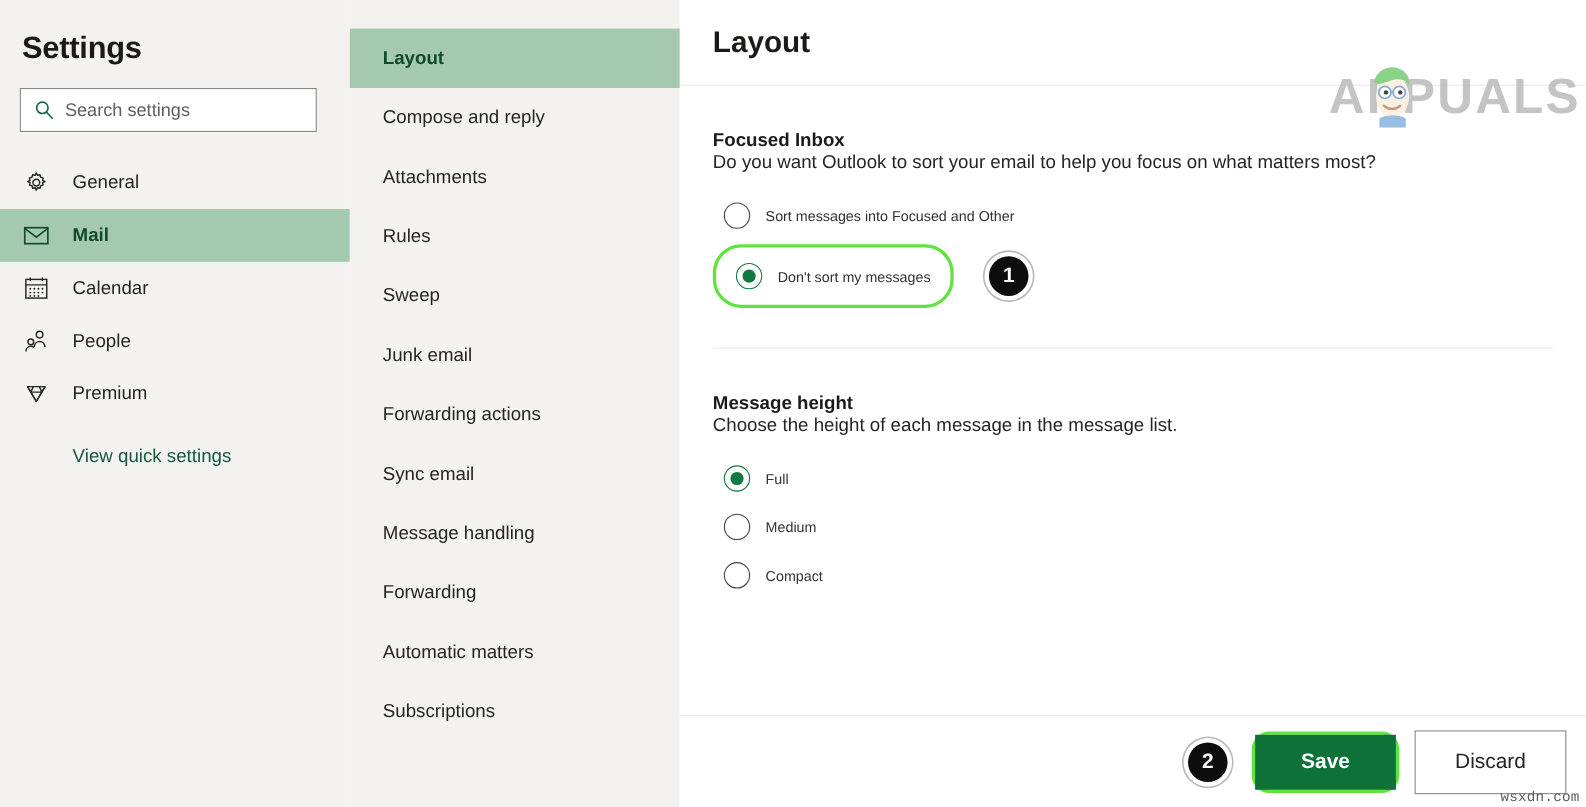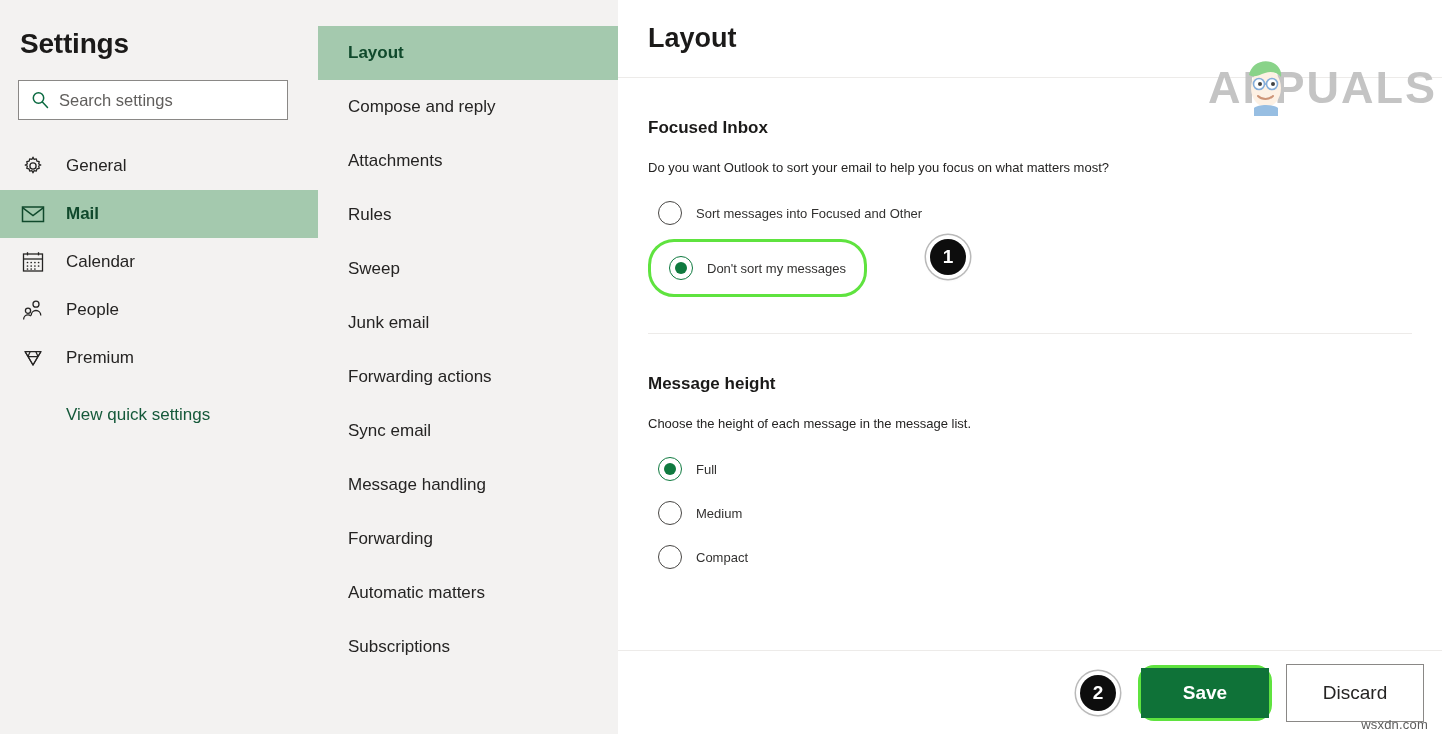--- a/index.html
+++ b/index.html
@@ -159,23 +159,22 @@
     position: relative;
   }
 
   .section-title {
     font-size: 17px;
     font-weight: 600;
     color: #1b1a19;
     margin-top: 40px;
   }
   .section-desc {
-    font-size: 13px;
+    font-size: 17px;
     color: #252423;
-    margin-top: 22px;
   }
 
   .radio-group { margin-top: 16px; }
 
   .radio-row {
     display: flex;
     align-items: center;
     height: 44px;
     cursor: pointer;
     padding-left: 10px;
@@ -210,23 +209,22 @@
   .hl-box {
     display: inline-flex;
     align-items: center;
     border: 3.5px solid #5fe33f;
     border-radius: 26px;
     padding: 4px 18px 4px 8px;
     position: relative;
   }
   .hl-wrap {
     display: flex;
-    align-items: flex-start;
+    align-items: center;
     margin-top: 4px;
-    gap: 31px;
   }
 
   .sep-line {
     height: 1px;
     background: #edebe9;
     margin-top: 36px;
   }
 
   
   .badge {
@@ -290,25 +288,25 @@
     position: absolute;
     right: 8px;
     top: 56px;
     width: 226px;
     height: 62px;
     pointer-events: none;
     opacity: .92;
   }
   .wsxdn {
     position: absolute;
-    right: 14px;
+    right: 6px;
     bottom: 2px;
     font-size: 13px;
     color: #5c5c5c;
-    font-family: Liberation Sans, sans-serif;
+    font-family: Liberation Mono, monospace;
     letter-spacing: .2px;
   }
 </style>
 </head>
 <body>
 
 <div class="app">
 
   <div class="sidebar">
     <div class="settings-title">Settings</div>

